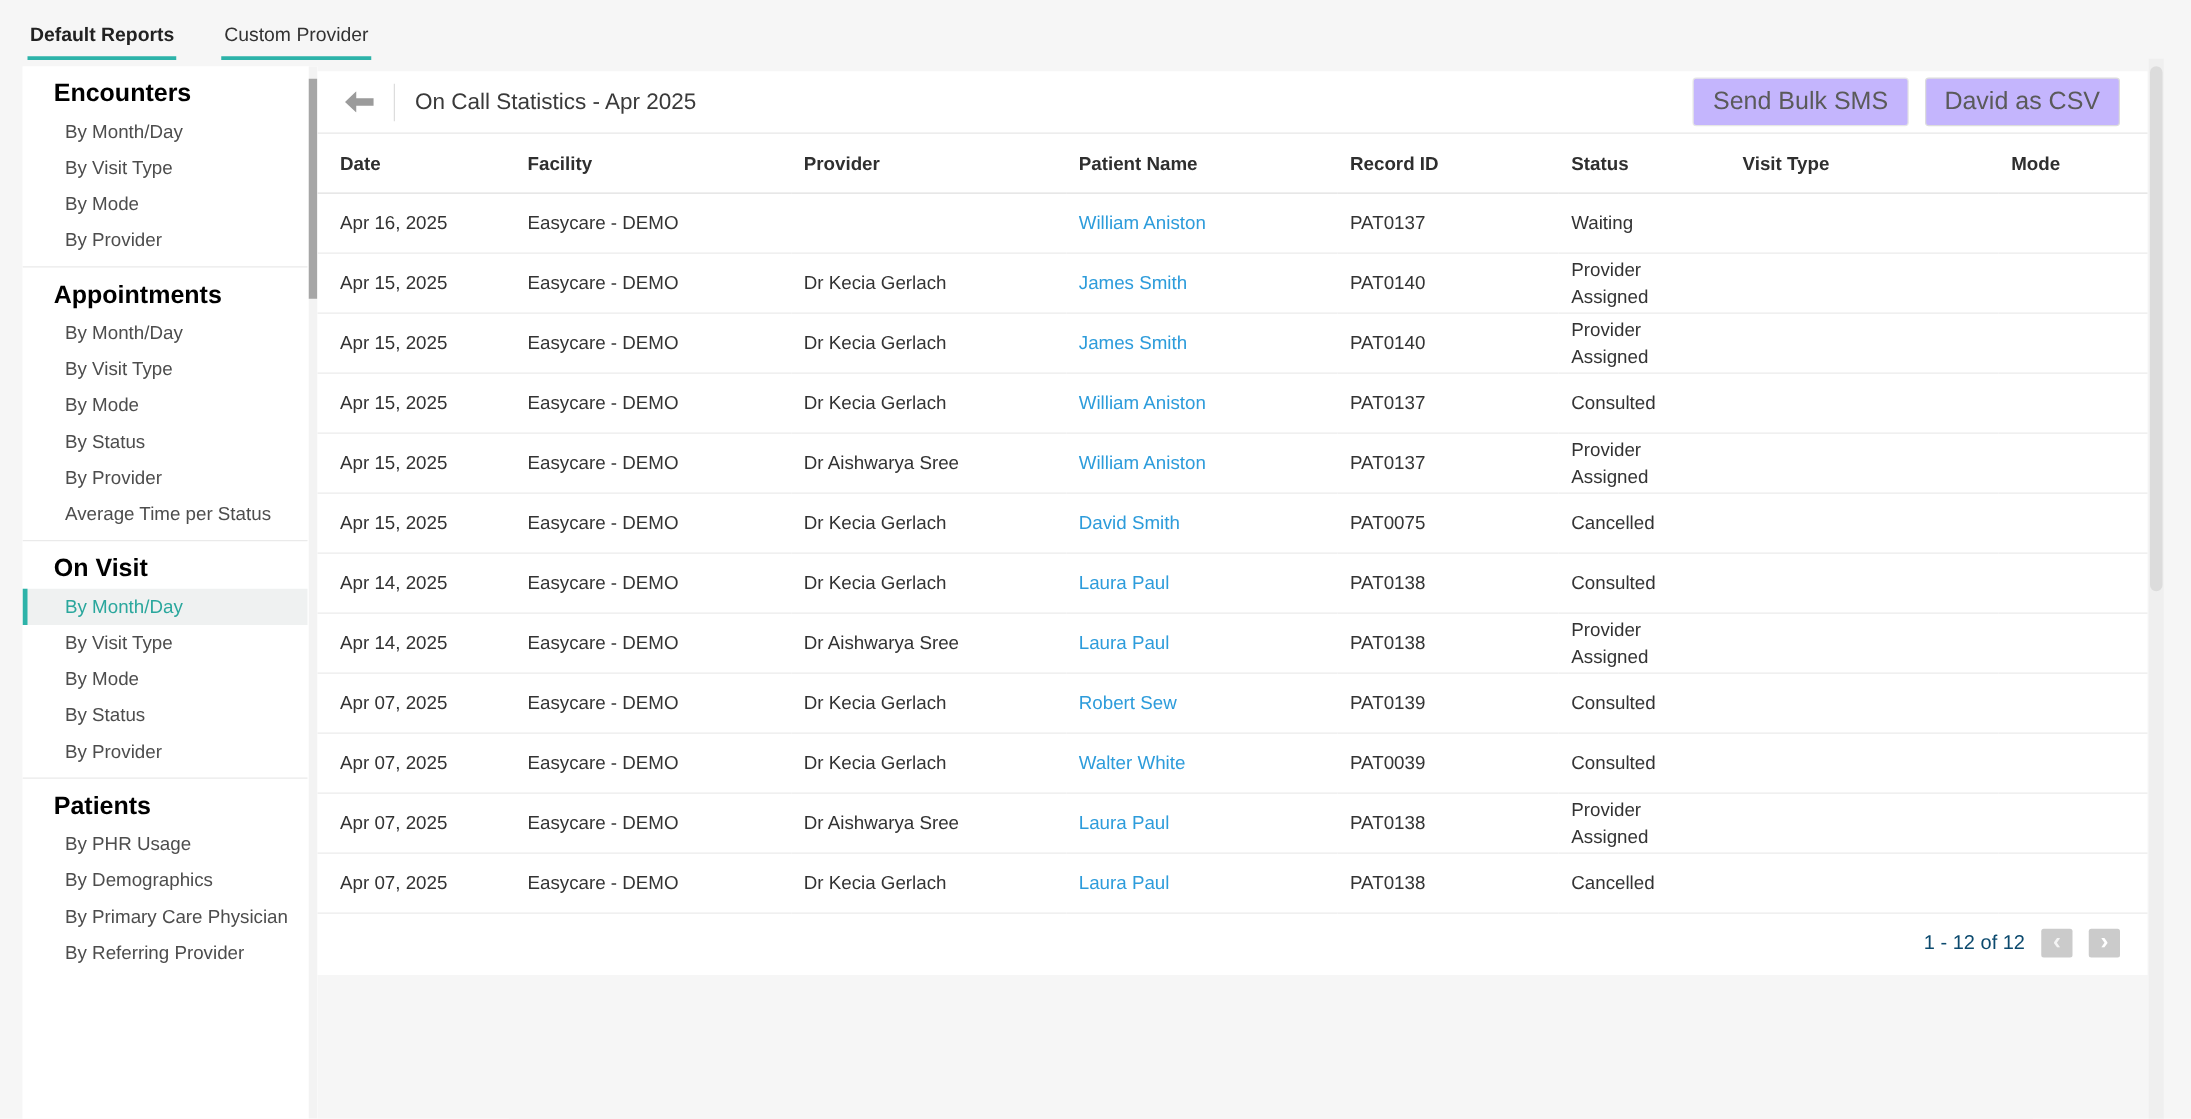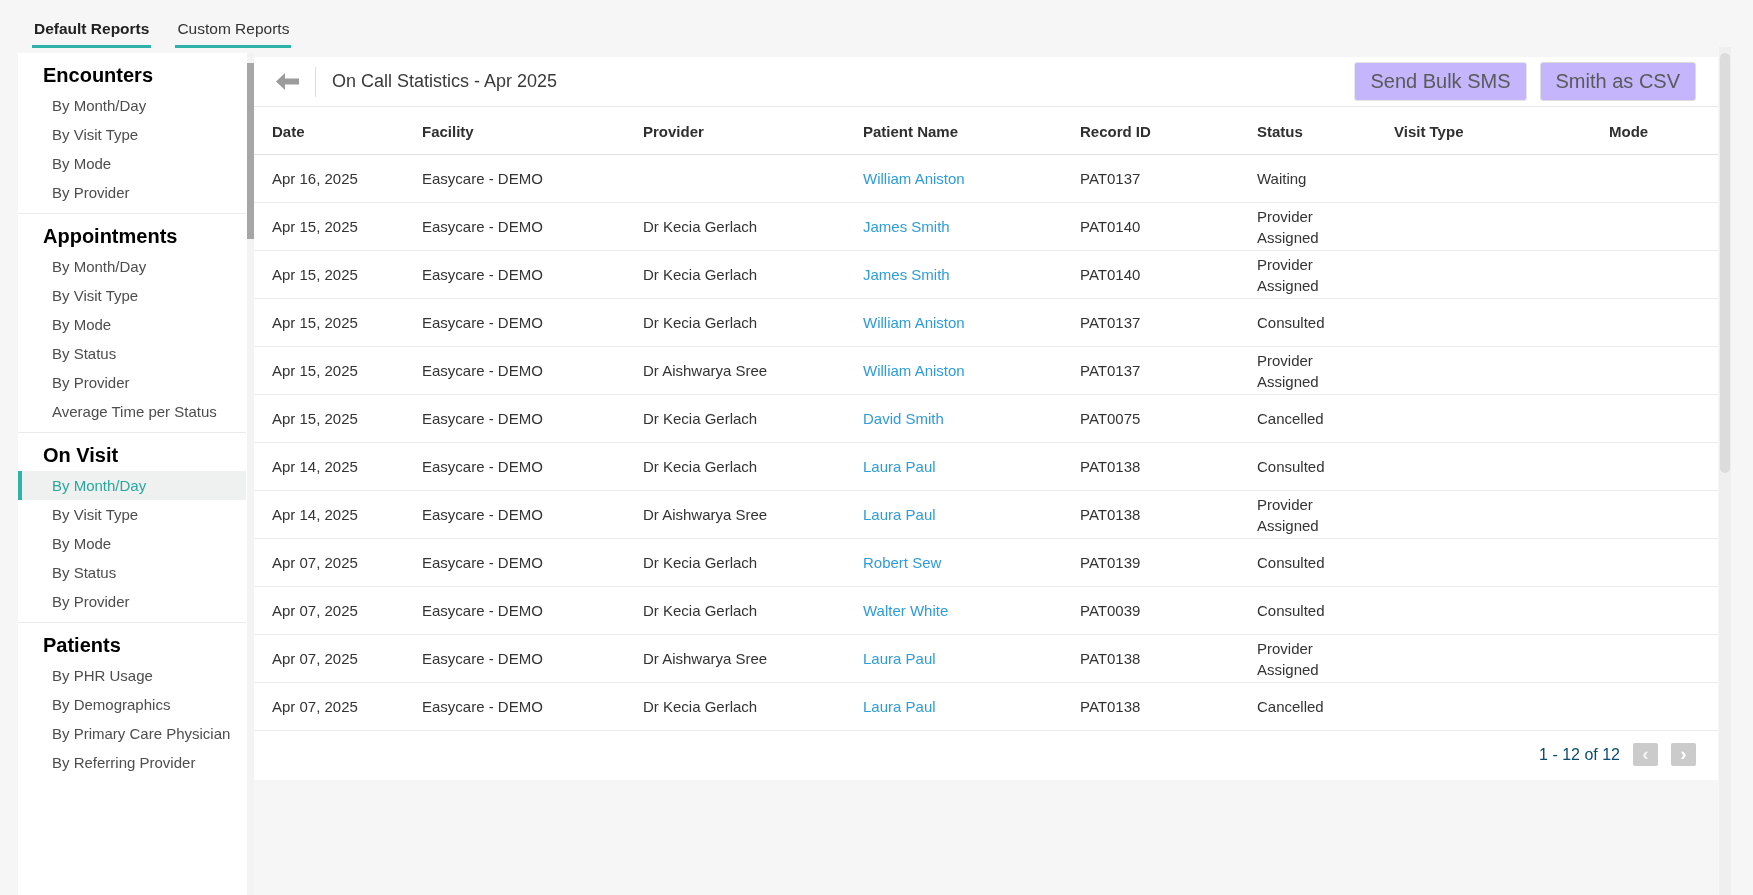--- a/index.html
+++ b/index.html
@@ -9,21 +9,21 @@
     background:#f6f6f6;
     font-family:"Liberation Sans", sans-serif;
     color:#333;
     overflow:hidden;
   }
   :root { --accent:#2db3a9; --link:#2d9cdb; }
 
   
   .tabbar {
     position:absolute; top:0; left:0; right:0; height:48px;
-    display:flex; align-items:flex-end; gap:24px; padding-left:32px;
+    display:flex; align-items:flex-end; gap:36px; padding-left:22px;
   }
   .tab {
     font-size:15.5px; color:#333; padding:10px 2px 7px;
     border-bottom:3px solid var(--accent); cursor:pointer; white-space:nowrap;
   }
   .tab.active { font-weight:bold; color:#222; }
 
   
   .sidebar {
     position:absolute; left:18px; top:53px; width:236px; bottom:0;
@@ -96,21 +96,21 @@
 
   
   .win-scroll { position:absolute; right:22px; top:47px; width:12px; bottom:0; background:#efefef; }
   .win-thumb { position:absolute; top:6px; left:1px; width:10px; height:420px; background:#dcdcdc; border-radius:5px; }
 </style>
 </head>
 <body>
 
 <div class="tabbar" id="tabbar">
     <div class="tab active">Default Reports</div>
-    <div class="tab">Custom Reports</div>
+    <div class="tab">Custom Provider</div>
   </div>
 
 <div class="sidebar">
   <div class="sidebar-inner" id="sidebar">
       <div class="sec">
         <div class="sec-title">Encounters</div>
         <div class="sec-item">By Month/Day</div>
         <div class="sec-item">By Visit Type</div>
         <div class="sec-item">By Mode</div>
         <div class="sec-item">By Provider</div>
@@ -149,21 +149,21 @@
   <div class="main-header">
     <button class="back-btn">
       <svg width="23" height="17" viewBox="0 0 23 17">
         <path d="M9 0 L0 8.5 L9 17 L9 11.5 L23 11.5 L23 5.5 L9 5.5 Z" fill="#9b9b9b"></path>
       </svg>
     </button>
     <div class="vdiv"></div>
     <div class="report-title">On Call Statistics - Apr 2025</div>
     <div class="spacer"></div>
     <button class="btn subtle">Send Bulk SMS</button>
-    <button class="btn">Smith as CSV</button>
+    <button class="btn">David as CSV</button>
   </div>
 
   <table>
     <colgroup>
       <col class="c0">
         <col class="c1">
         <col class="c2">
         <col class="c3">
       <col class="c4">
         <col class="c5">

